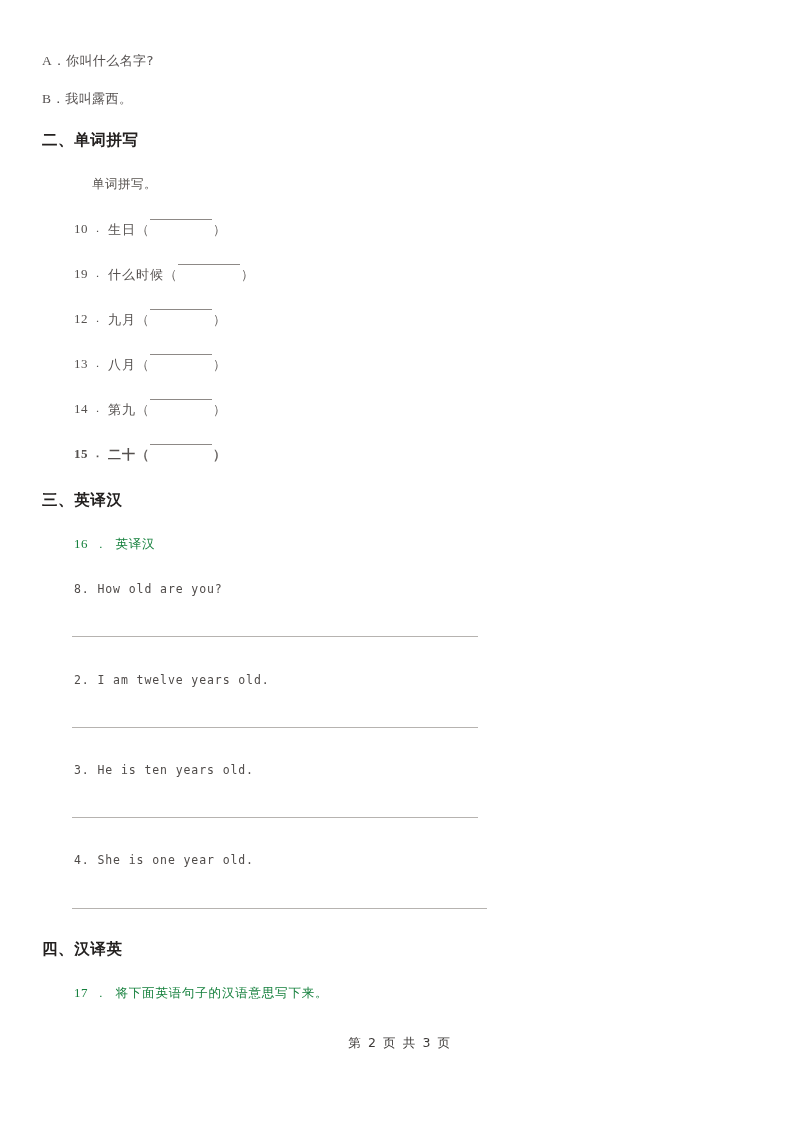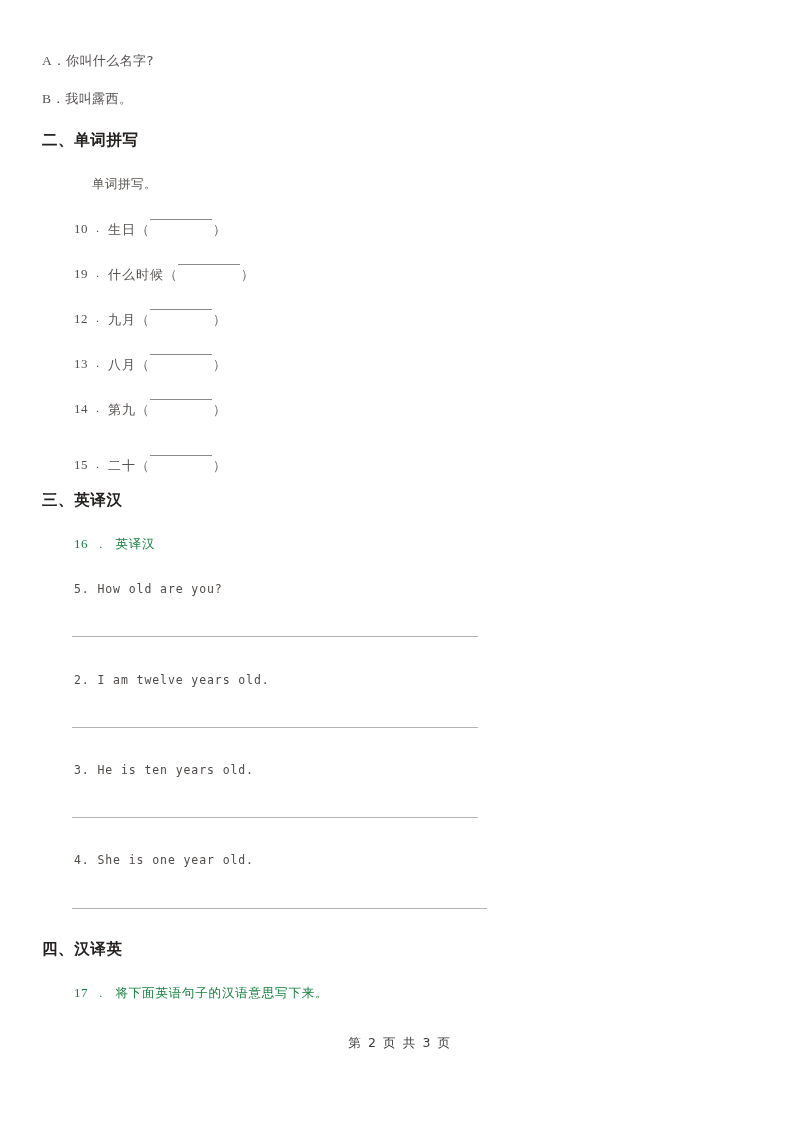--- a/index.html
+++ b/index.html
@@ -217,39 +217,39 @@
   <div class="spell-item" style="top:401px;">
     <span class="num">14</span>
     <span class="dot">．</span>
     <span class="word">第九</span>
     <span class="gap">  </span>
     <span class="paren">（</span>
     <span class="blank"></span>
     <span class="paren">）</span>
   </div>
 
-  <div class="spell-item" style="top:457px;">
+  <div class="spell-item" style="top:446px;font-weight:bold;">
     <span class="num">15</span>
     <span class="dot">．</span>
     <span class="word">二十</span>
     <span class="gap">  </span>
     <span class="paren">（</span>
     <span class="blank"></span>
     <span class="paren">）</span>
   </div>
 
   <div class="section-heading" style="top:490px;">三、英译汉</div>
 
   <div class="q-item" style="top:536px;">
     <span class="num">16</span>
     <span class="dot">．</span>
     <span class="txt">英译汉</span>
   </div>
 
-  <div class="en-sentence" style="top:582px;">5. How old are you?</div>
+  <div class="en-sentence" style="top:582px;">8. How old are you?</div>
   <div class="answer-rule" style="top:636px; left:72px; width:406px;"></div>
 
   <div class="en-sentence" style="top:673px;">2. I am twelve years old.</div>
   <div class="answer-rule" style="top:727px; left:72px; width:406px;"></div>
 
   <div class="en-sentence" style="top:763px;">3. He is ten years old.</div>
   <div class="answer-rule" style="top:817px; left:72px; width:406px;"></div>
 
   <div class="en-sentence" style="top:853px;">4. She is one year old.</div>
   <div class="answer-rule" style="top:908px; left:72px; width:415px;"></div>

